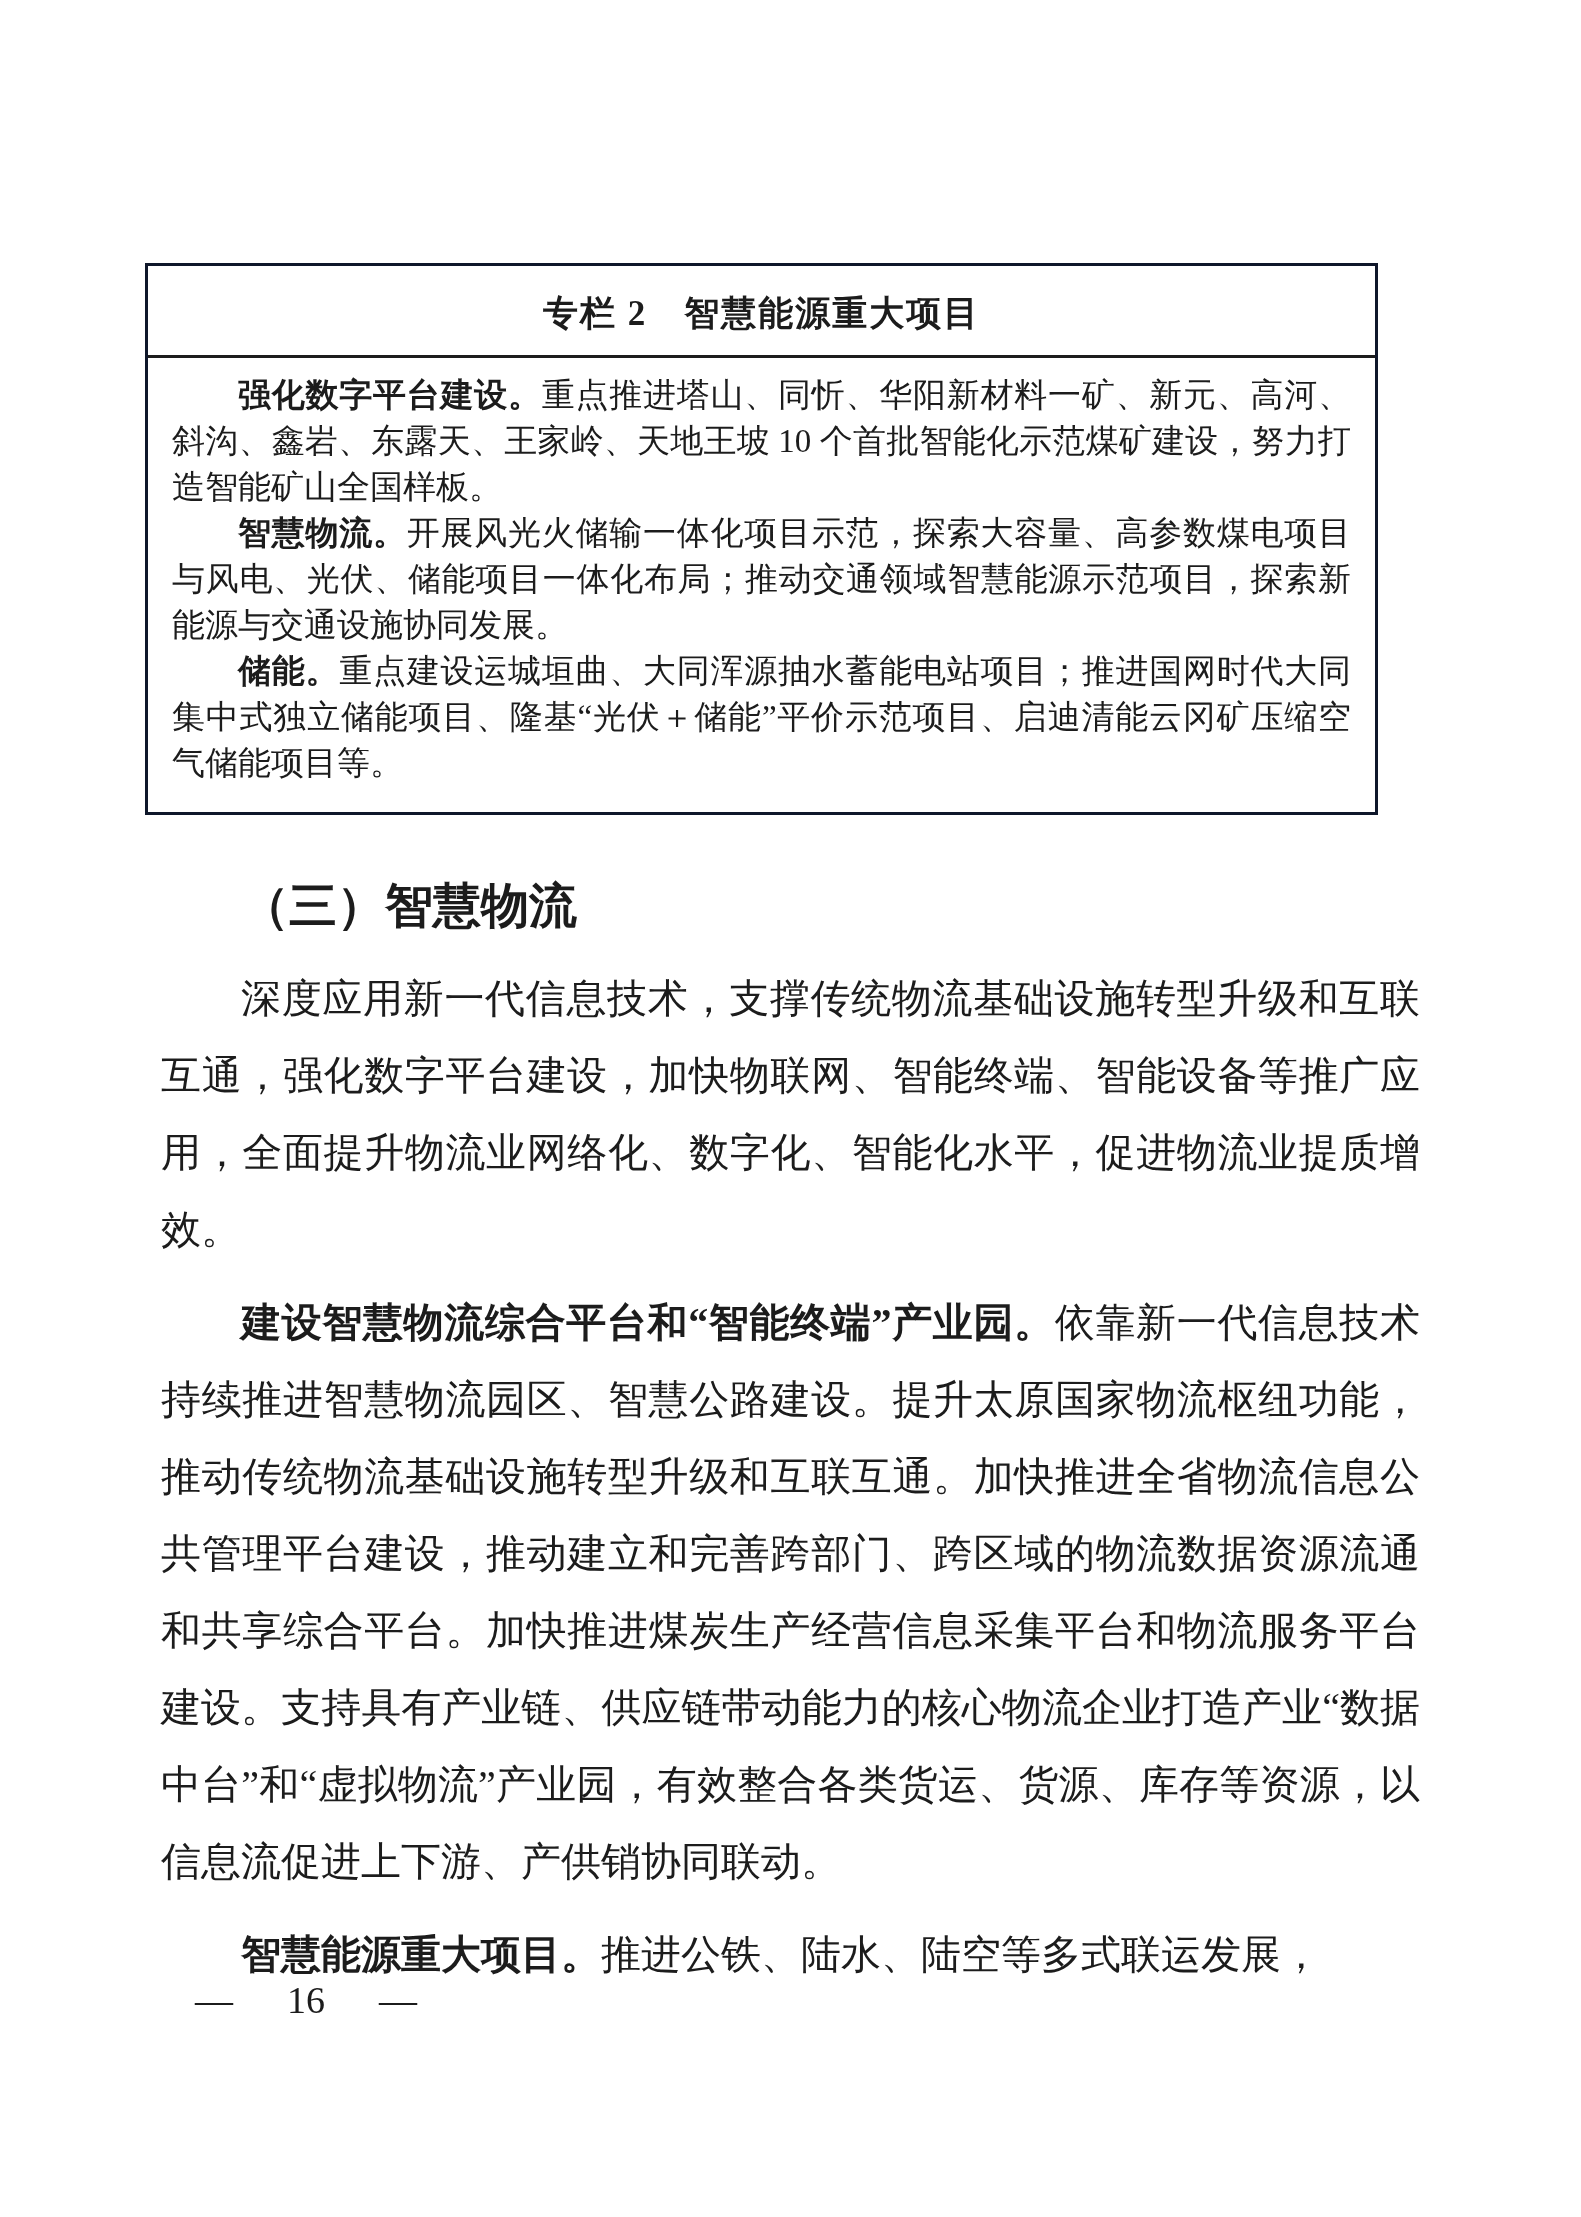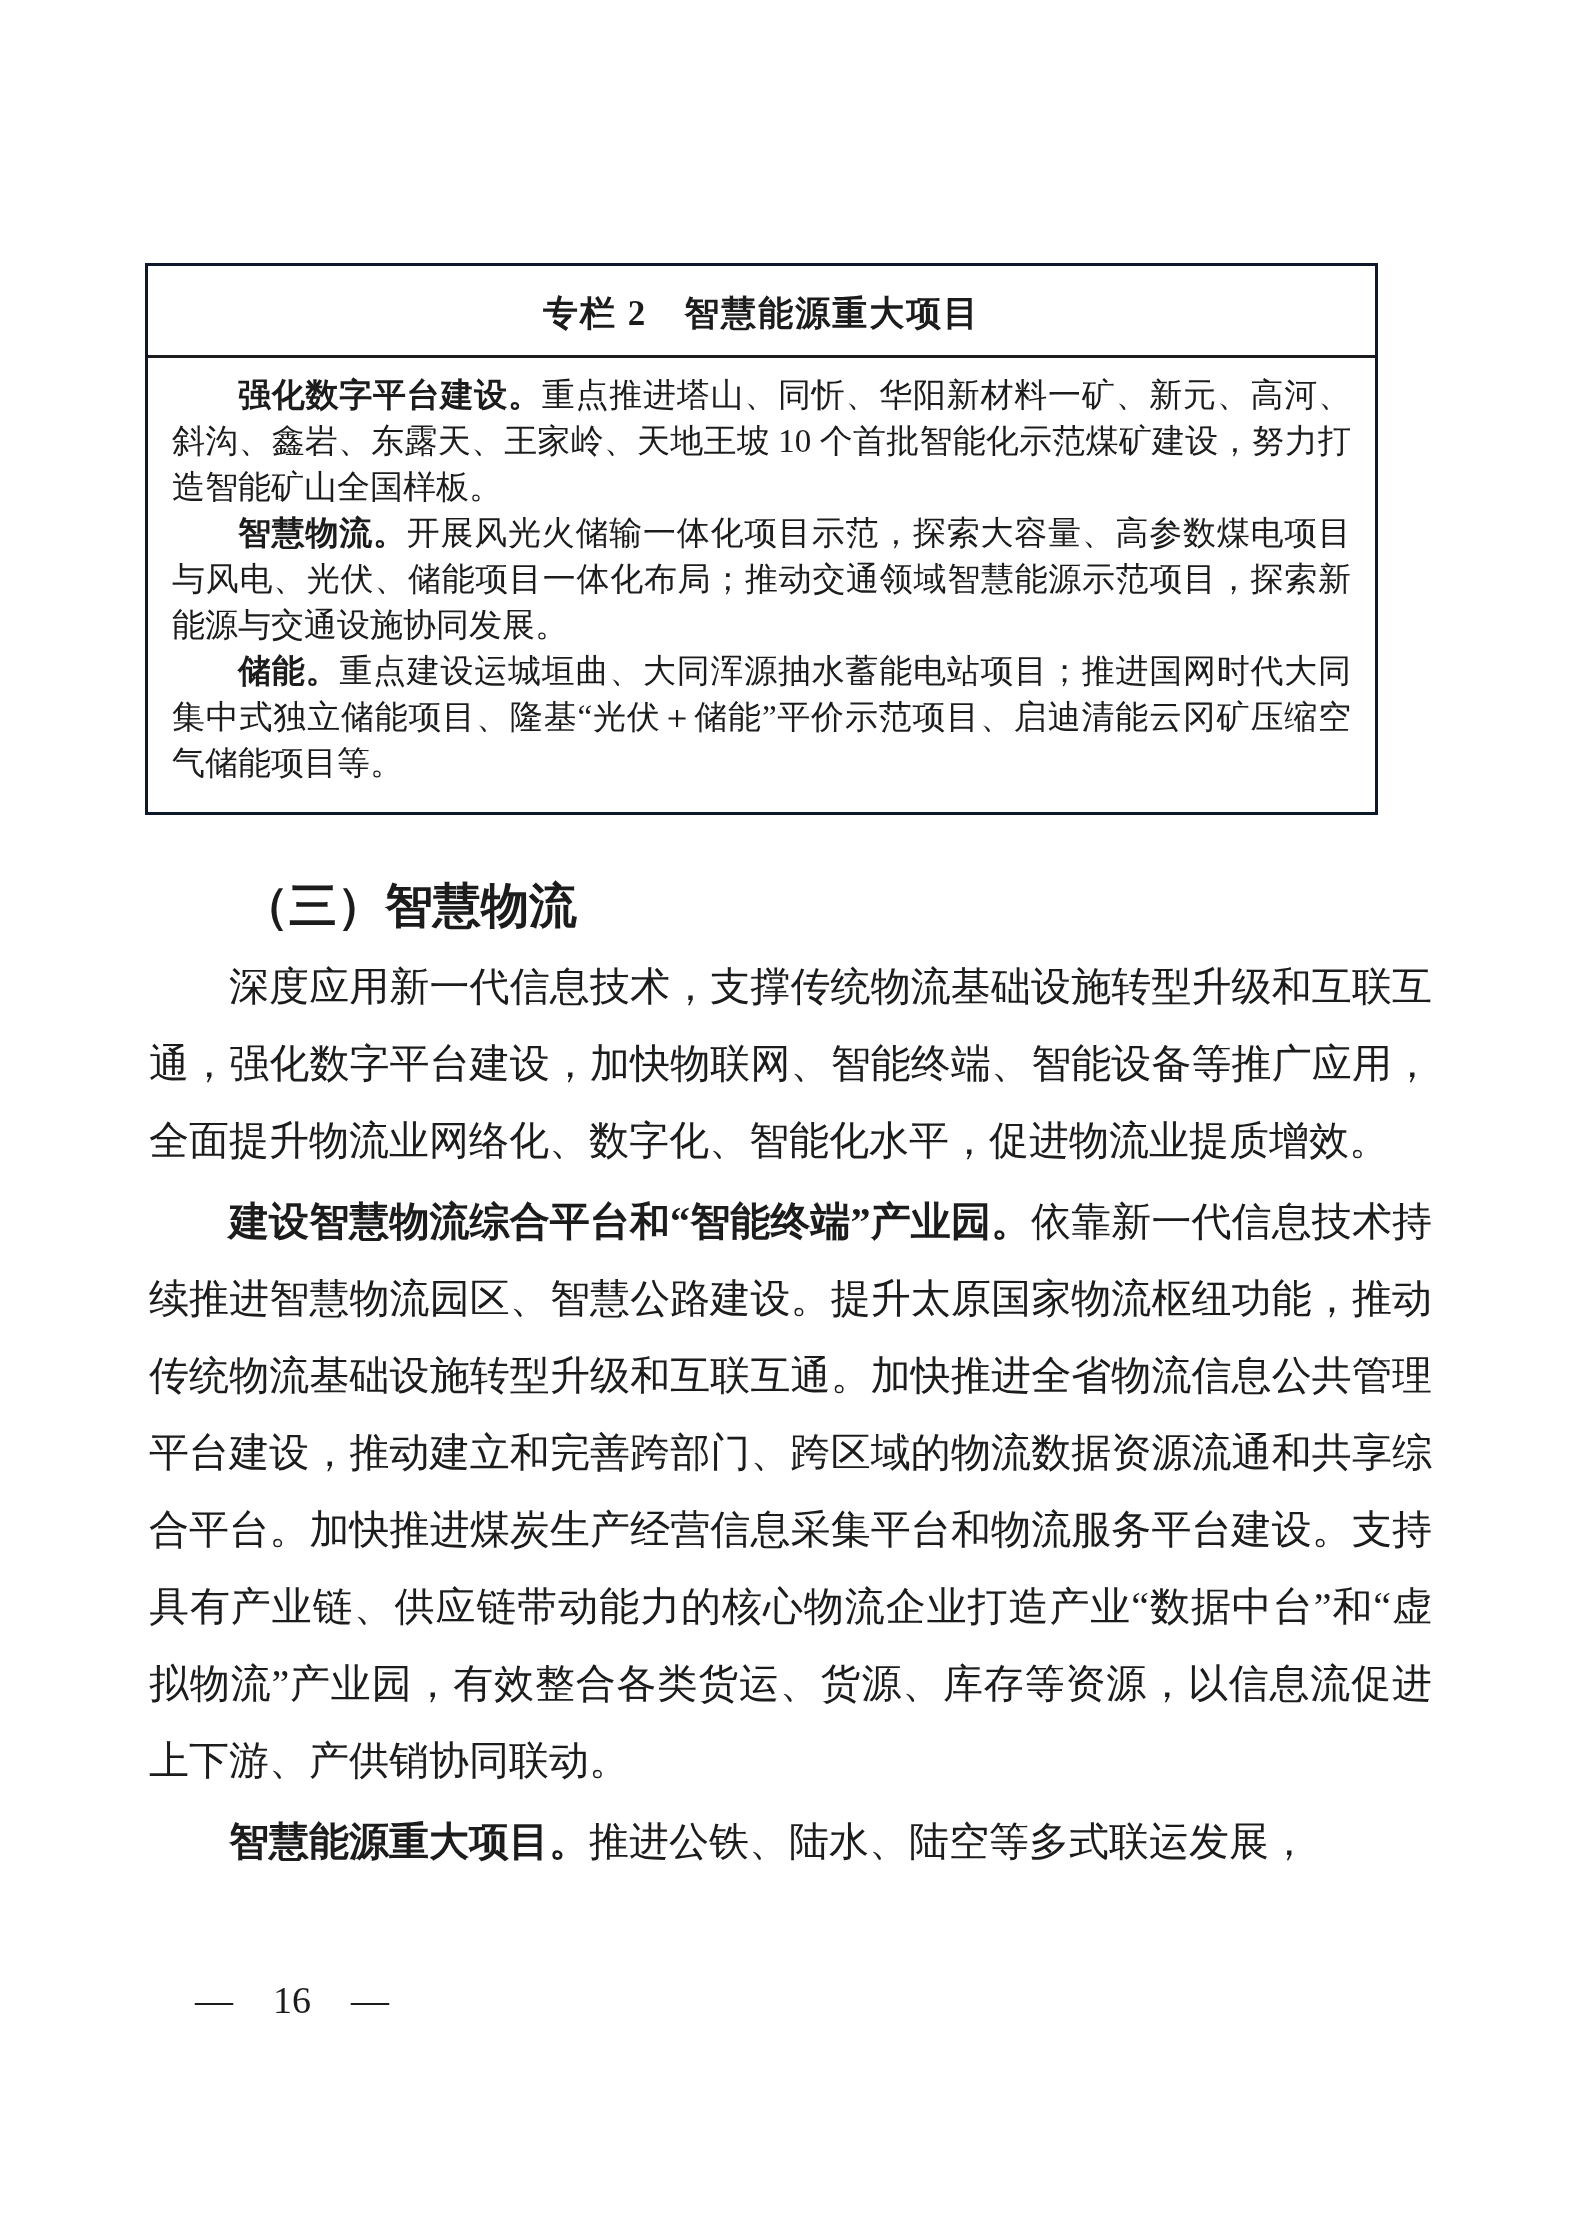--- a/index.html
+++ b/index.html
@@ -57,42 +57,42 @@
   }
   
   .section-heading {
     margin: 52px 0 0 0;
     font-size: 48px;
     font-weight: bold;
     text-indent: 2em;
     line-height: 77px;
   }
   .body-para {
-    margin: 4px;
+    margin: 16px;
     font-size: 40px;
     line-height: 77px;
     text-indent: 2em;
     text-align: justify;
     text-justify: inter-ideograph;
   }
   .body-para b {
     font-weight: bold;
   }
   
   .footer {
     position: absolute;
     left: 195px;
     top: 1978px;
     font-size: 38px;
     line-height: 44px;
     white-space: nowrap;
   }
   .footer .page-number {
     display: inline-block;
-    margin: 0 40px;
+    margin: 0 54px;
     font-family: Liberation Serif, serif;
   }
 </style>
 </head>
 <body>
 
 <div class="page">
   <div class="content">
 
     <div class="callout-box">

